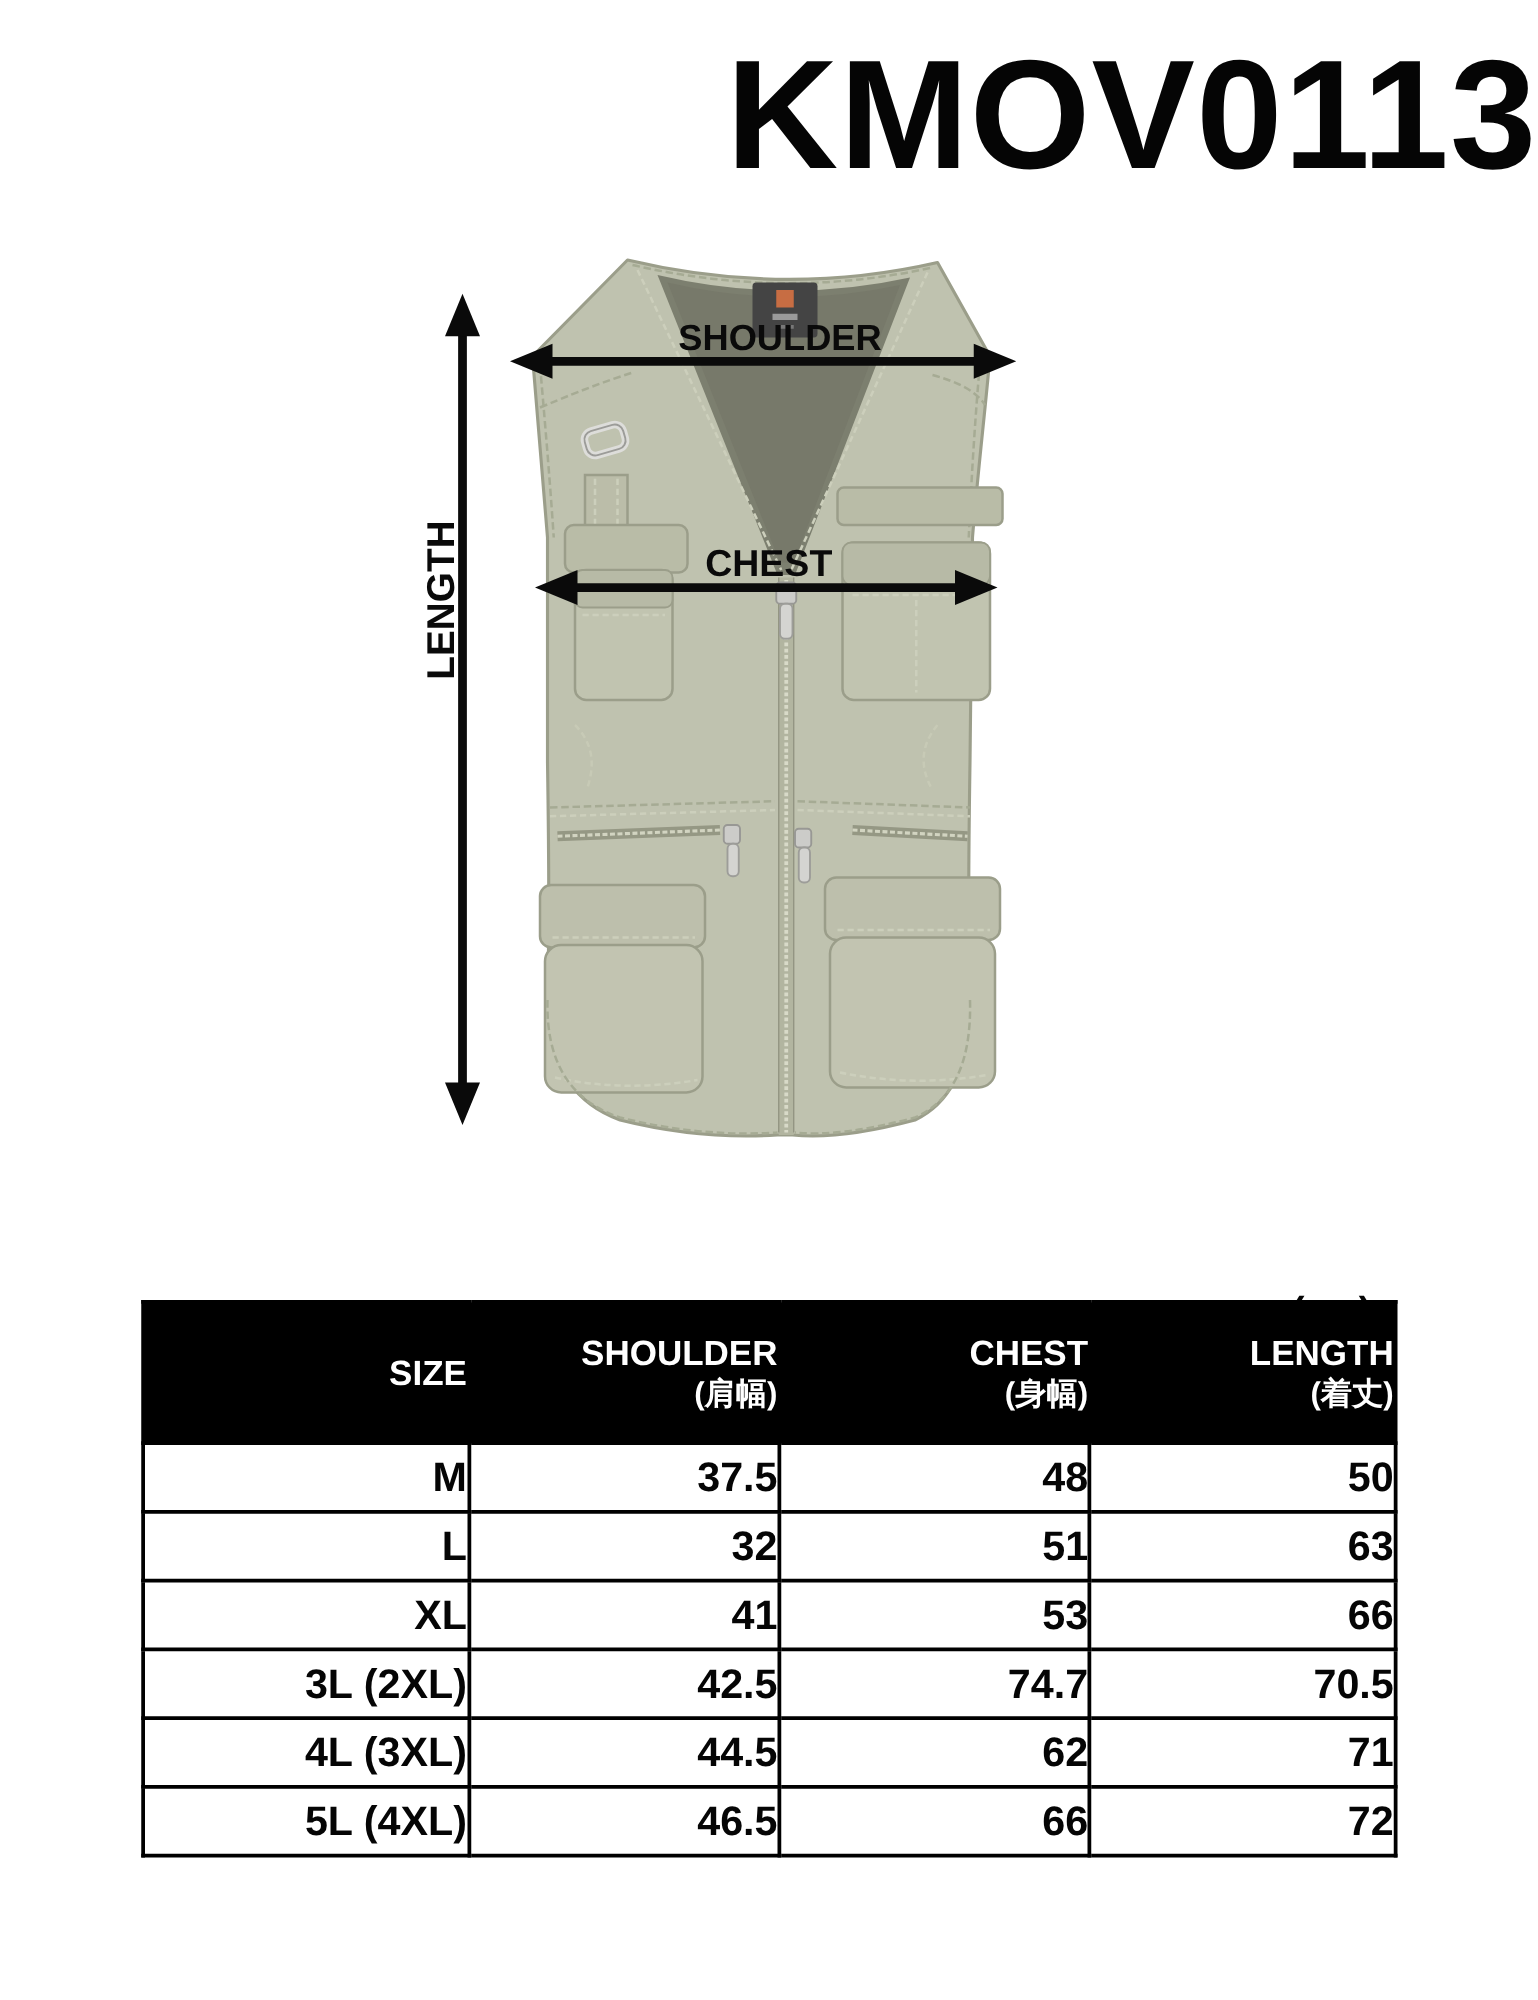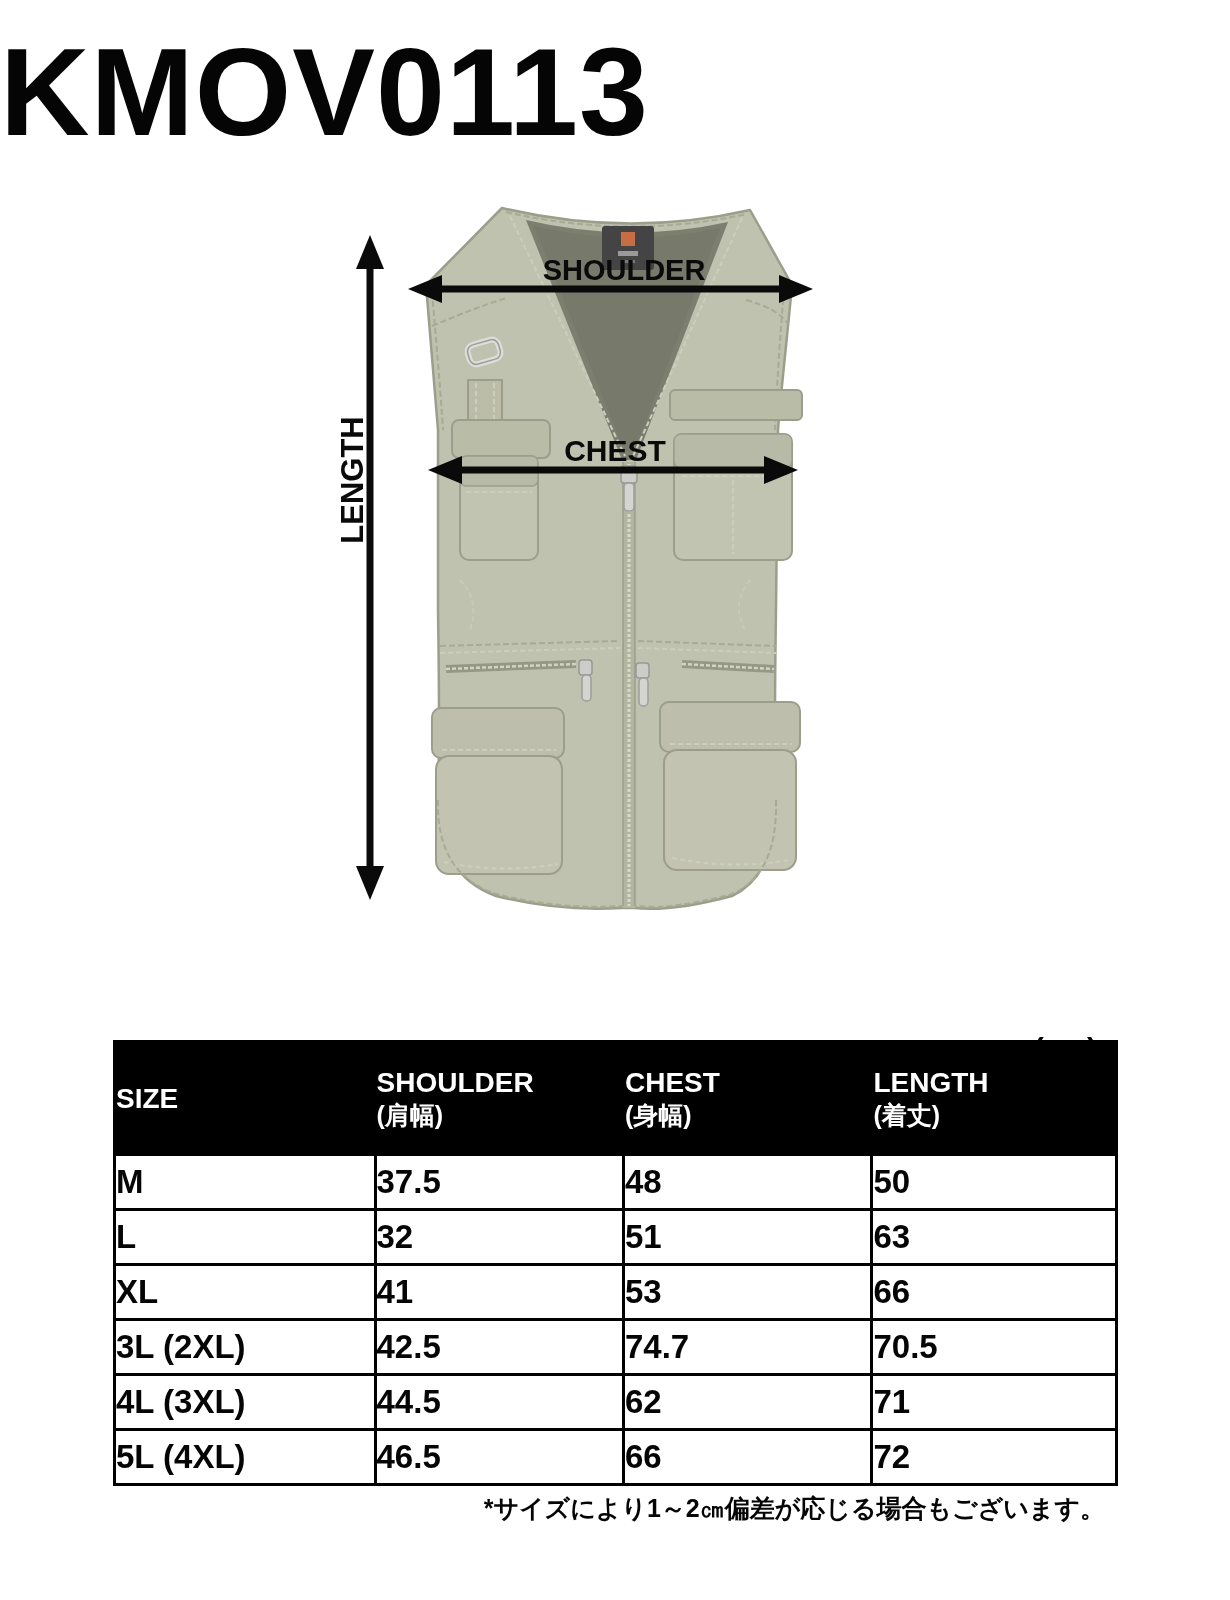--- a/index.html
+++ b/index.html
@@ -1,31 +1,31 @@
 <!DOCTYPE html>
 <html><head>
 <meta charset="utf-8">
 <style>
   html,body{margin:0;padding:0;background:#ffffff;}
   .page{
     position:relative;width:1230px;height:1600px;background:#ffffff;overflow:hidden;
     font-family:"Liberation Sans", sans-serif;color:#000;
   }
   .title{
-    position:absolute;top:30px;left:0;width:100%;text-align:left;
+    position:absolute;top:30px;left:0;width:100%;text-align:right;
     font-size:124px;font-weight:bold;letter-spacing:1px;line-height:1.0;color:#050505;
   }
   .vest-svg{position:absolute;left:330px;top:180px;}
   .unit-label{
     position:absolute;top:995px;right:133px;
     font-size:30px;font-weight:bold;color:#050505;margin-top:37px;
   }
   table.size-table{
     position:absolute;left:113px;top:1040px;width:1005px;
-    border-collapse:collapse;table-layout:fixed;text-align:left;
+    border-collapse:collapse;table-layout:fixed;text-align:right;
   }
   table.size-table th{
     background:#000000;color:#ffffff;border:3px solid #000;
     height:110px;padding:0;vertical-align:middle;font-weight:bold;
   }
   .h-en{font-size:28px;line-height:1.25;}
   .h-jp{font-size:25px;line-height:1.25;}
   table.size-table td{
     border:3px solid #000;height:52px;padding:0;vertical-align:middle;
     font-size:33px;font-weight:bold;background:#fff;color:#050505;
@@ -251,15 +251,14 @@
         </tr>
         <tr>
           <td>5L (4XL)</td>
           <td>46.5</td>
           <td>66</td>
           <td>72</td>
         </tr>
       </tbody>
   </table>
 
-  <div class="footnote">*サイズにより1～2㎝偏差が応じる場合もございます。</div>
 
 </div>
 
 </body></html>

